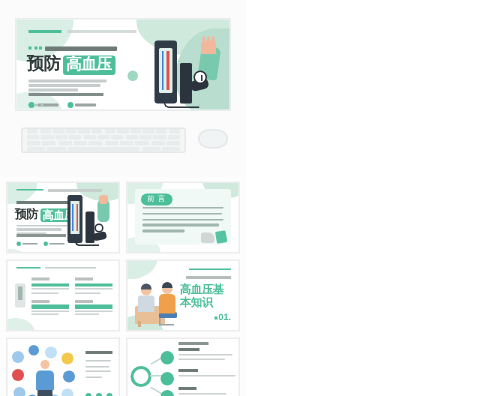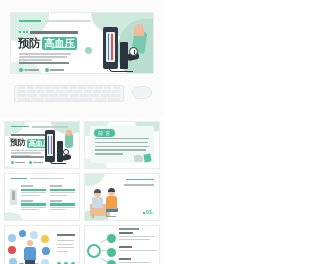--- a/index.html
+++ b/index.html
@@ -419,20 +419,21 @@
             <span class="d" style="width:62%"></span>
           </span>
       </span>
     </div>
 
     <div class="thumb">
       <span class="t4-blobtl"></span>
         <span class="t4-blobbl"></span>
       <span class="t4-rule"></span>
       <span class="t4-eng"></span>
+      <span class="t4-title">高血压基本知识</span>
       <span class="t4-num">
         <span class="sq"></span>
         <span>01.</span>
       </span>
       <span class="t4-illo">
         <span class="desk"></span>
           <span class="desk-l"></span>
         <span class="doc-body"></span>
           <span class="doc-head"></span>
           <span class="doc-hair"></span>

